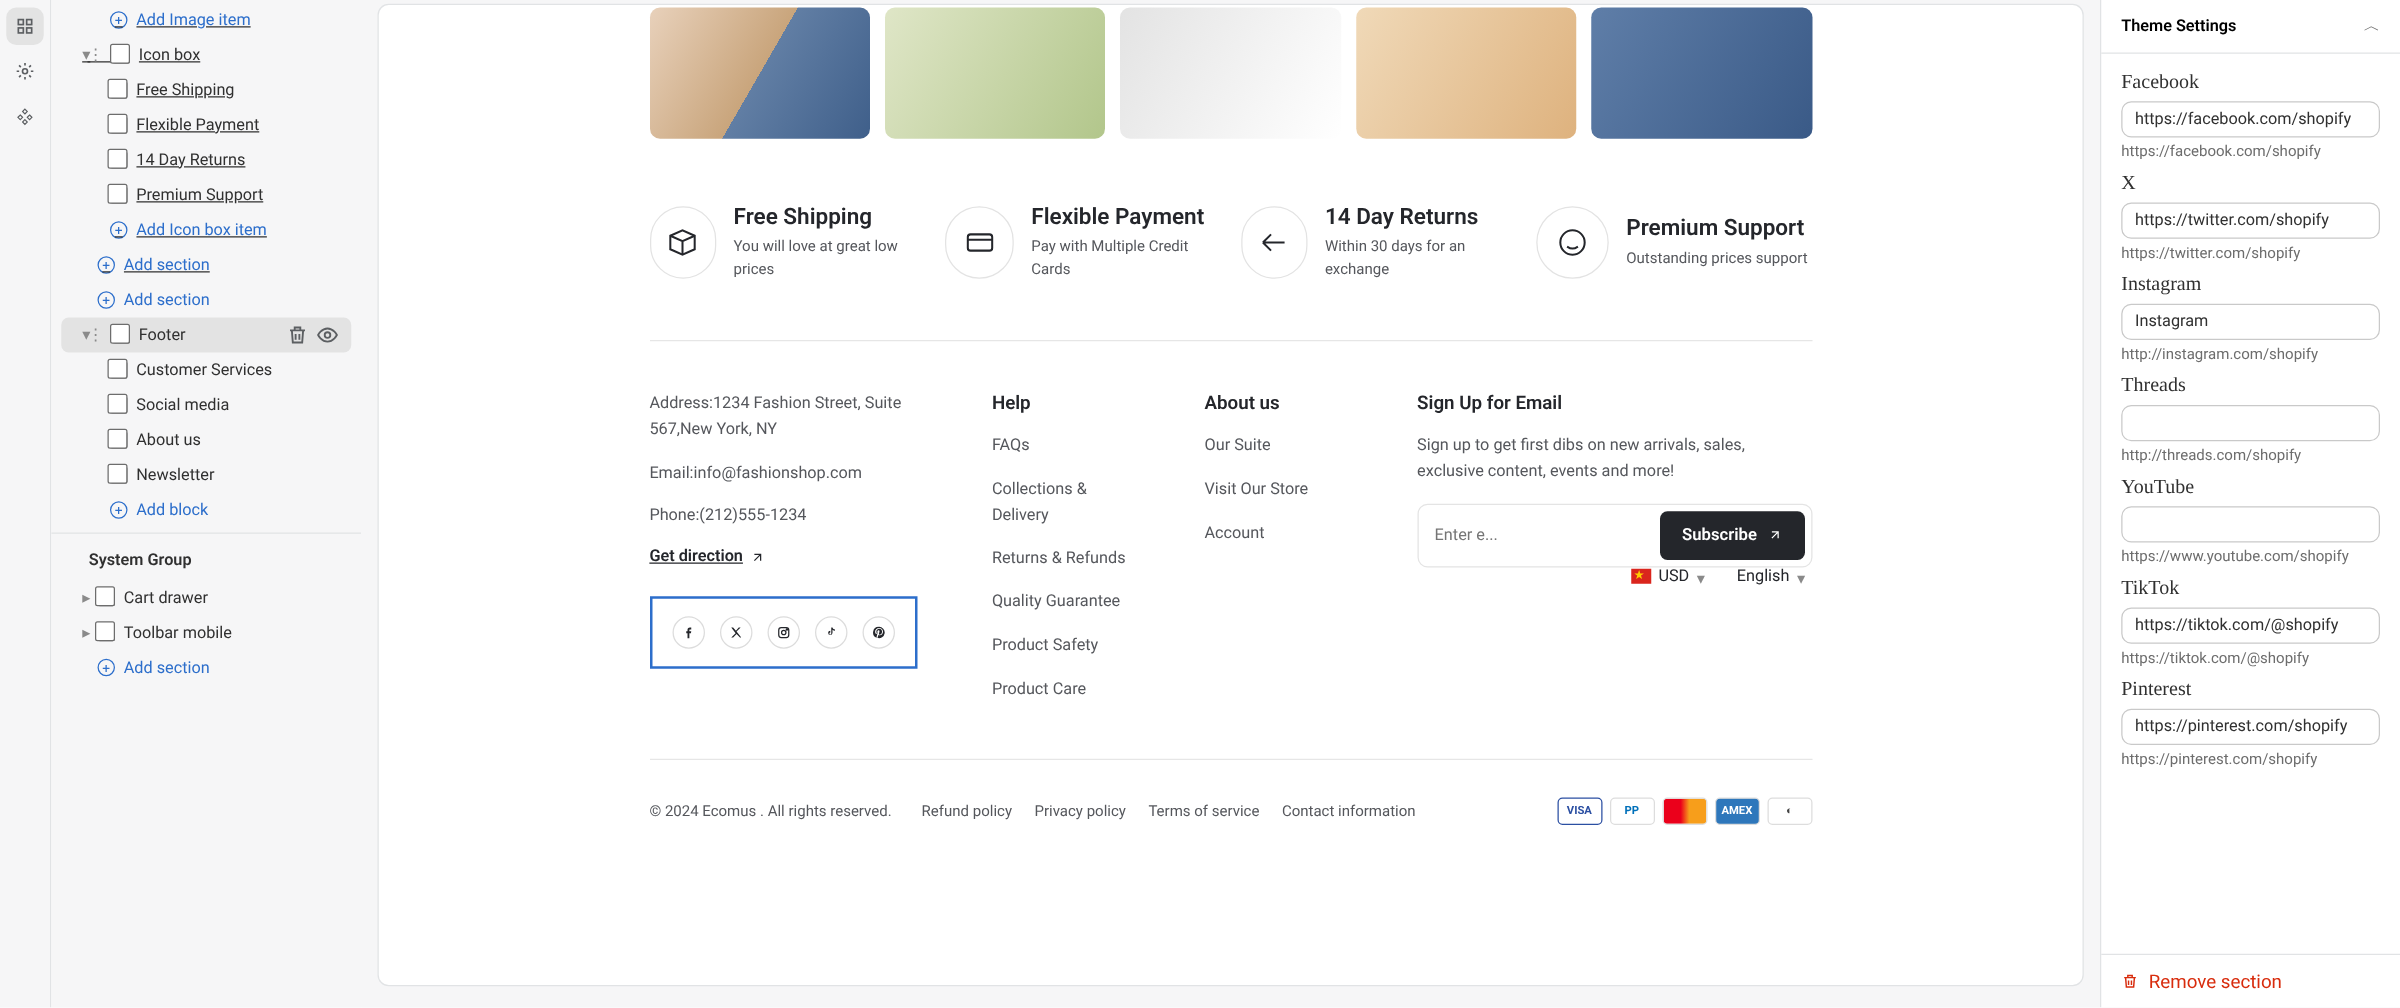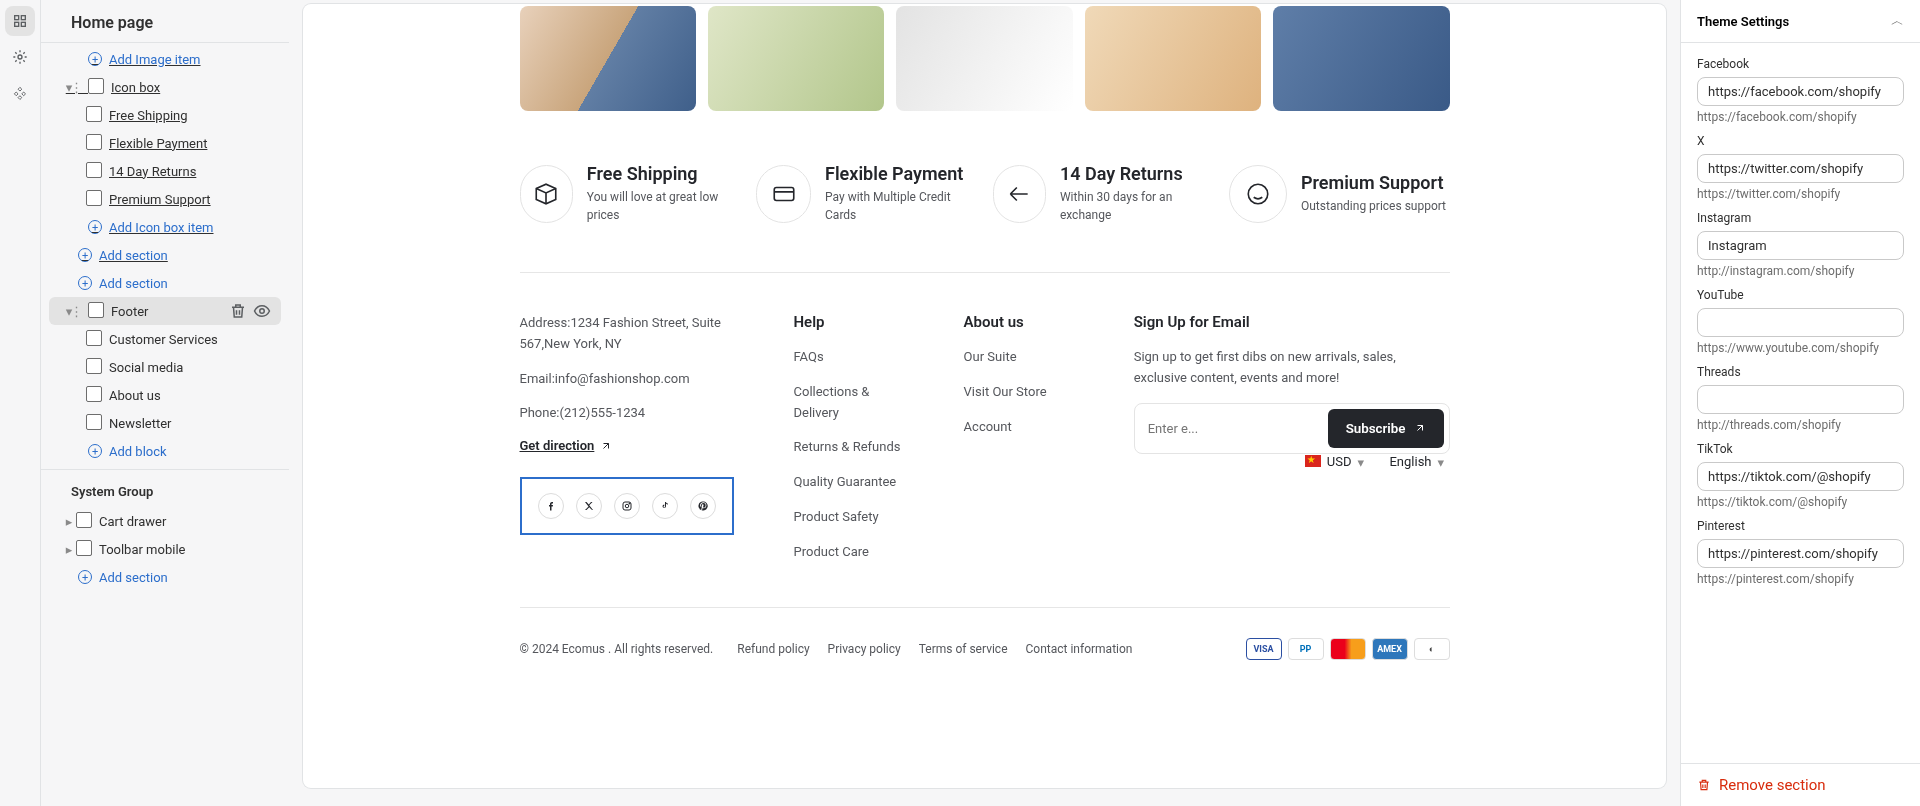--- a/index.html
+++ b/index.html
@@ -84,21 +84,21 @@
     .sel { display:flex; align-items:center; gap:6px; font-size:13px; color:#24262b; }
     .sel .chev-d { width:12px; height:12px; color:#8a8a8a; }
     .selector-row { display:flex; justify-content:flex-end; padding-bottom:18px; }
 
     
     .right-panel { width: 240px; background: #fff; border-left: 1px solid #e1e3e5; display: flex; flex-direction: column; font-size: 13px; height: 100%; }
     .rp-header { display: flex; justify-content: space-between; align-items: center; padding: 12px 16px; border-bottom: 1px solid #e1e3e5; }
     .rp-title { font-weight: 600; }
     .rp-body { flex: 1; overflow-y: auto; padding: 14px 16px; }
     .field { margin-bottom: 10px; }
-    .field-label { font-size: 12px; color: #303030; margin-bottom: 6px; }
+    .field-label { font-size: 16px; color: #303030; margin-bottom: 6px; font-family: Liberation Serif, serif; }
     .field input[type=text] { width: 100%; border: 1px solid #c9c9c9; background:#fff; border-radius: 8px; padding: 6px 10px; font-size: 13px; color: #303030; outline: none; }
     .hint { font-size: 12px; color: #6d6d6d; margin-top: 4px; }
     .rp-footer { border-top: 1px solid #e1e3e5; padding: 12px 16px; }
     .remove-sect { color: #d82c0d; display: flex; gap: 8px; align-items: center; font-size: 15px; }
     .remove-sect svg { width: 14px; height: 14px; }
 
     
     .sq-icon { width:14px; height:14px; border:1.3px solid #6d6d6d; border-radius:2px; display:inline-block; position:relative; }
     .sq-icon::after { content:""; position:absolute; left:-3px; top:-3px; width:14px; height:14px; border:1.3px solid #6d6d6d; border-radius:2px; background:#fff; }
     .plus-circle { width:14px; height:14px; border-radius:999px; border:1.3px solid currentColor; display:flex; align-items:center; justify-content:center; }
@@ -123,21 +123,20 @@
       </svg>
   </div>
   <div class="rail-btn">
     <svg viewBox="0 0 24 24" fill="none" stroke="currentColor" stroke-width="2">
         <path d="M12 2l4 4-4 4-4-4 4-4zM4 12l4 4-4 4-4-4 4-4zM20 12l4 4-4 4-4-4 4-4zM12 20l4 4-4 4-4-4 4-4z" transform="scale(0.7) translate(5,3)"></path>
       </svg>
   </div>
 </div>
 
 <div class="sidebar">
-  <div class="sidebar-title">Home page</div>
   <div class="section-group">
     <div class="tree-item child add">
       <span class="t-icon">
           <span class="plus-circle"></span>
         </span>
       <span class="label">Add Image item</span>
     </div>
     <div class="tree-item">
       <span class="chev">▾</span>
       <span class="grip">⋮⋮</span>
@@ -443,27 +442,27 @@
     <div class="hint">https://facebook.com/shopify</div></div>
       <div class="field">
     <div class="field-label">X</div>
     <input type="text" value="https://twitter.com/shopify" style="">
     <div class="hint">https://twitter.com/shopify</div></div>
       <div class="field">
     <div class="field-label">Instagram</div>
     <input type="text" value="Instagram" style="">
     <div class="hint">http://instagram.com/shopify</div></div>
       <div class="field">
+    <div class="field-label">Threads</div>
+    <input type="text" value="" style="">
+    <div class="hint">http://threads.com/shopify</div></div>
+      <div class="field">
     <div class="field-label">YouTube</div>
     <input type="text" value="" style="">
     <div class="hint">https://www.youtube.com/shopify</div></div>
-      <div class="field">
-    <div class="field-label">Threads</div>
-    <input type="text" value="" style="">
-    <div class="hint">http://threads.com/shopify</div></div>
       <div class="field">
     <div class="field-label">TikTok</div>
     <input type="text" value="https://tiktok.com/@shopify" style="">
     <div class="hint">https://tiktok.com/@shopify</div></div>
       <div class="field">
     <div class="field-label">Pinterest</div>
     <input type="text" value="https://pinterest.com/shopify" style="">
     <div class="hint">https://pinterest.com/shopify</div></div>
     </div>
   <div class="rp-footer">

